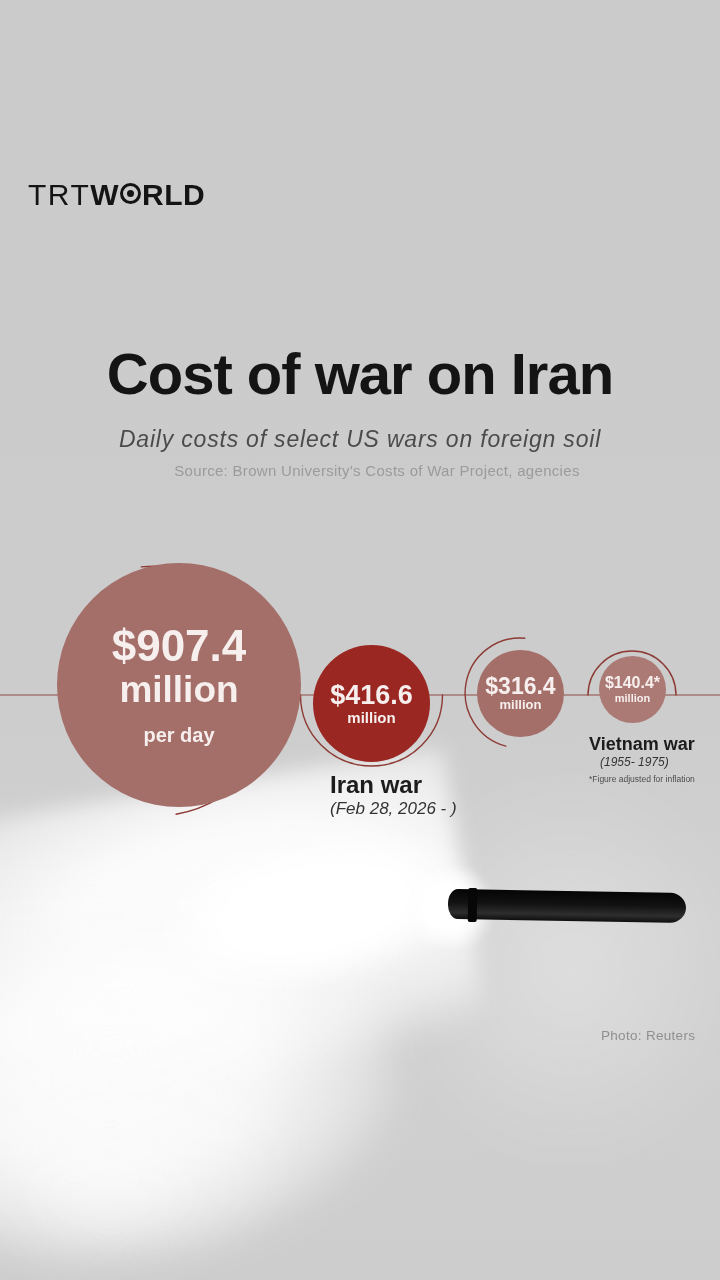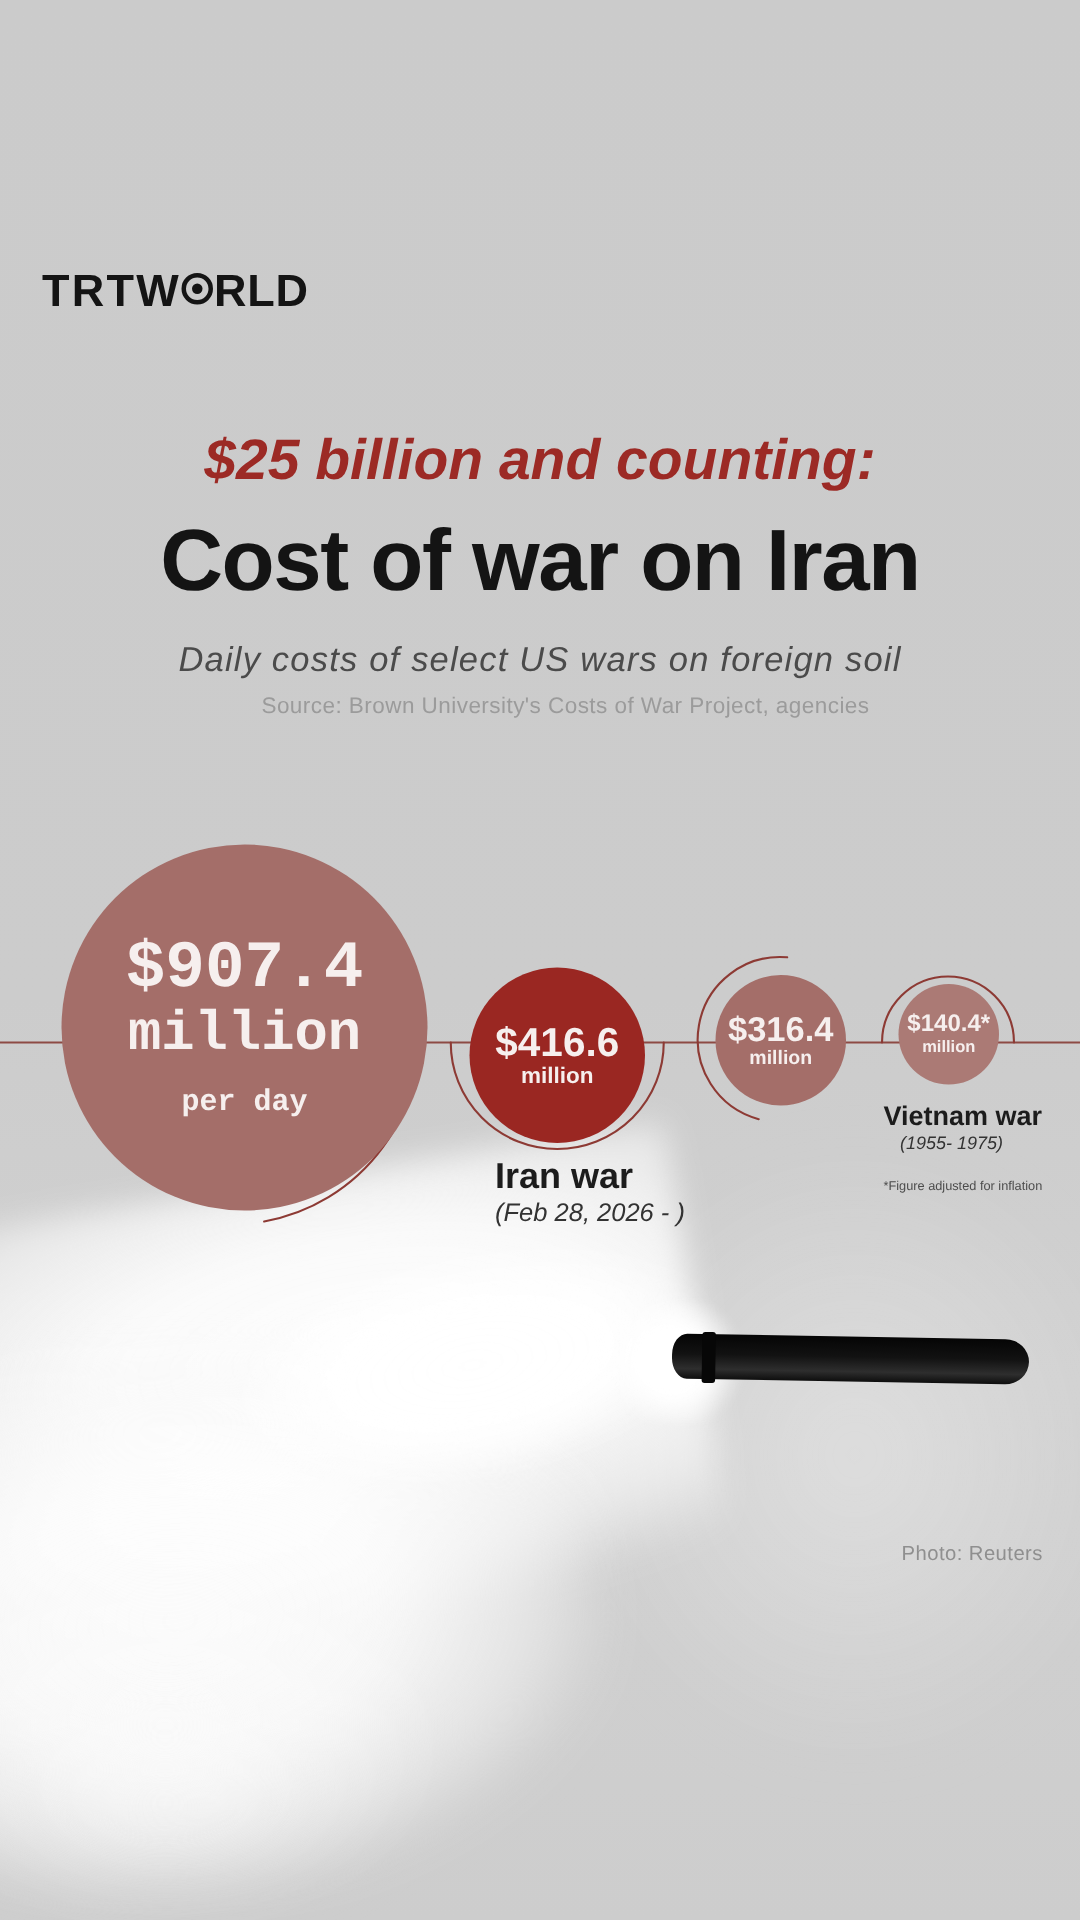--- a/index.html
+++ b/index.html
@@ -4,40 +4,40 @@
 <style>
   html,body{margin:0;padding:0;}
   .poster{
     position:relative; width:720px; height:1280px; overflow:hidden;
     font-family:"Liberation Sans", sans-serif;
     background:linear-gradient(180deg,#cbcbcb 0%,#cccccc 52%,#d1d1d1 72%,#cdcdcd 100%);
   }
   
   .logo{position:absolute; left:28px; top:178px; height:32px; color:#141414;
         font-weight:bold; font-size:30px; letter-spacing:0; white-space:nowrap;}
-  .logo-trt{letter-spacing:1.5px; font-weight:bold;}
+  .logo-trt{letter-spacing:1.5px; font-weight:normal;}
   .logo-word{letter-spacing:0.5px;}
   .logo-target{display:inline-block; width:15px; height:15px; border:3.2px solid #141414;
                border-radius:50%; position:relative; margin:0 1px; vertical-align:1px;}
   .logo-target-dot{position:absolute; left:50%; top:50%; width:7px; height:7px; margin:-3.5px 0 0 -3.5px;
                background:#141414; border-radius:50%;}
   
   .kicker{position:absolute; left:0; top:286px; width:720px; text-align:center;
           font-size:38px; font-weight:bold; font-style:italic; color:#9c2a25; letter-spacing:0;}
   .main-title{position:absolute; left:0; top:340px; width:720px; text-align:center;
           font-size:58px; font-weight:bold; color:#141414; letter-spacing:-1px;}
   .subtitle{position:absolute; left:0; top:426px; width:720px; text-align:center;
           font-size:23px; font-style:italic; font-weight:normal; color:#4b4b4b; letter-spacing:0.8px;}
   .source{position:absolute; left:0; top:462px; width:720px; text-align:center;
           font-size:15px; color:#9b9b9b; letter-spacing:0.3px;margin-left:17px;}
   
   .chart-svg{position:absolute; left:0; top:0; width:720px; height:1280px; pointer-events:none;}
   .bubble{position:absolute; border-radius:50%; display:flex; flex-direction:column;
           align-items:center; justify-content:center; color:#f6efee; text-align:center;}
-  .bubble-iraq{left:41px; top:563px; width:244px; height:244px;font-family:Liberation Mono, monospace;}
+  .bubble-iraq{left:57px; top:563px; width:244px; height:244px;}
   .bubble-iran{left:313px; top:645px; width:117px; height:117px;}
   .bubble-afghanistan{left:477px; top:650px; width:87px; height:87px;}
   .bubble-vietnam{left:599px; top:656px; width:67px; height:67px;}
   .bubble .v-main{font-weight:bold; line-height:1.05;}
   .bubble .v-unit{font-weight:bold; line-height:1.15;}
   .bubble-iraq .v-main{font-size:44px;}
   .bubble-iraq .v-unit{font-size:37px;}
   .bubble-iraq .v-rate{font-size:20px; font-weight:bold; margin-top:12px;}
   .bubble-iran .v-main{font-size:27px;}
   .bubble-iran .v-unit{font-size:15px;}
@@ -53,21 +53,21 @@
   .lbl-iraq .w-period{font-size:17px;}
   .lbl-afghanistan{left:468px; top:578px;}
   .lbl-afghanistan .w-name{font-size:18px;}
   .lbl-afghanistan .w-period{font-size:16px;}
   .lbl-iran{left:330px; top:771px;}
   .lbl-iran .w-name{font-size:24px;}
   .lbl-iran .w-period{font-size:17px;}
   .lbl-vietnam{left:589px; top:734px;}
   .lbl-vietnam .w-name{font-size:18px;}
   .lbl-vietnam .w-period{font-size:12px;margin-left:11px;}
-  .lbl-vietnam .w-footnote{font-size:8.5px; font-style:normal; color:#4c4c4c; margin-top:16px;}
+  .lbl-vietnam .w-footnote{font-size:8.5px; font-style:normal; color:#4c4c4c; margin-top:5px;}
   
   .sky-glow{position:absolute; left:380px; top:760px; width:380px; height:420px;
             background:radial-gradient(ellipse, rgba(255,255,255,0.30) 0%, rgba(255,255,255,0) 70%);
             filter:blur(24px);}
   .smoke{position:absolute;}
   .smoke1{left:-170px; top:795px; width:640px; height:300px; transform:rotate(-9deg);
           background:radial-gradient(ellipse at 65% 40%, rgba(255,255,255,.97) 0%, rgba(255,255,255,.9) 30%, rgba(253,253,253,.55) 55%, rgba(250,250,250,0) 72%);
           filter:blur(10px);}
   .smoke2{left:150px; top:835px; width:330px; height:150px; transform:rotate(-11deg);
           background:radial-gradient(ellipse, rgba(255,255,255,1) 0%, rgba(255,255,255,.96) 40%, rgba(255,255,255,0) 70%);
@@ -109,21 +109,20 @@
   <div class="flame-glow"></div>
   <div class="flame-core"></div>
   <div class="missile-body"></div>
   <div class="missile-collar"></div>
   <div class="photo-credit">Photo: Reuters</div>
 
   <div class="logo">
     <span class="logo-trt">TRT</span><span class="logo-word">W</span><span class="logo-target"><span class="logo-target-dot"></span></span><span class="logo-word">RLD</span>
   </div>
 
-  <div class="kicker">$25 billion and counting:</div>
   <div class="main-title">Cost of war on Iran</div>
   <div class="subtitle">Daily costs of select US wars on foreign soil</div>
   <div class="source">Source: Brown University's Costs of War Project, agencies</div>
 
   <svg class="chart-svg" viewBox="0 0 720 1280">
     <line x1="0" y1="695" x2="720" y2="695" stroke="#8d4a44" stroke-width="1.2"></line>
     <path d="M 141.3 566.9 A 125 125 0 0 1 176.1 814.3" fill="none" stroke="#8d3a34" stroke-width="1.4" stroke-linecap="round"></path>
     <path d="M 300.5 695 A 71 71 0 0 0 442.5 695" fill="none" stroke="#8d3a34" stroke-width="1.4" stroke-linecap="round"></path>
     <path d="M 524.8 638.2 A 55 55 0 0 0 505.8 746.1" fill="none" stroke="#8d3a34" stroke-width="1.4" stroke-linecap="round"></path>
     <path d="M 588 695 A 44 44 0 0 1 676 695" fill="none" stroke="#8d3a34" stroke-width="1.4" stroke-linecap="round"></path>

